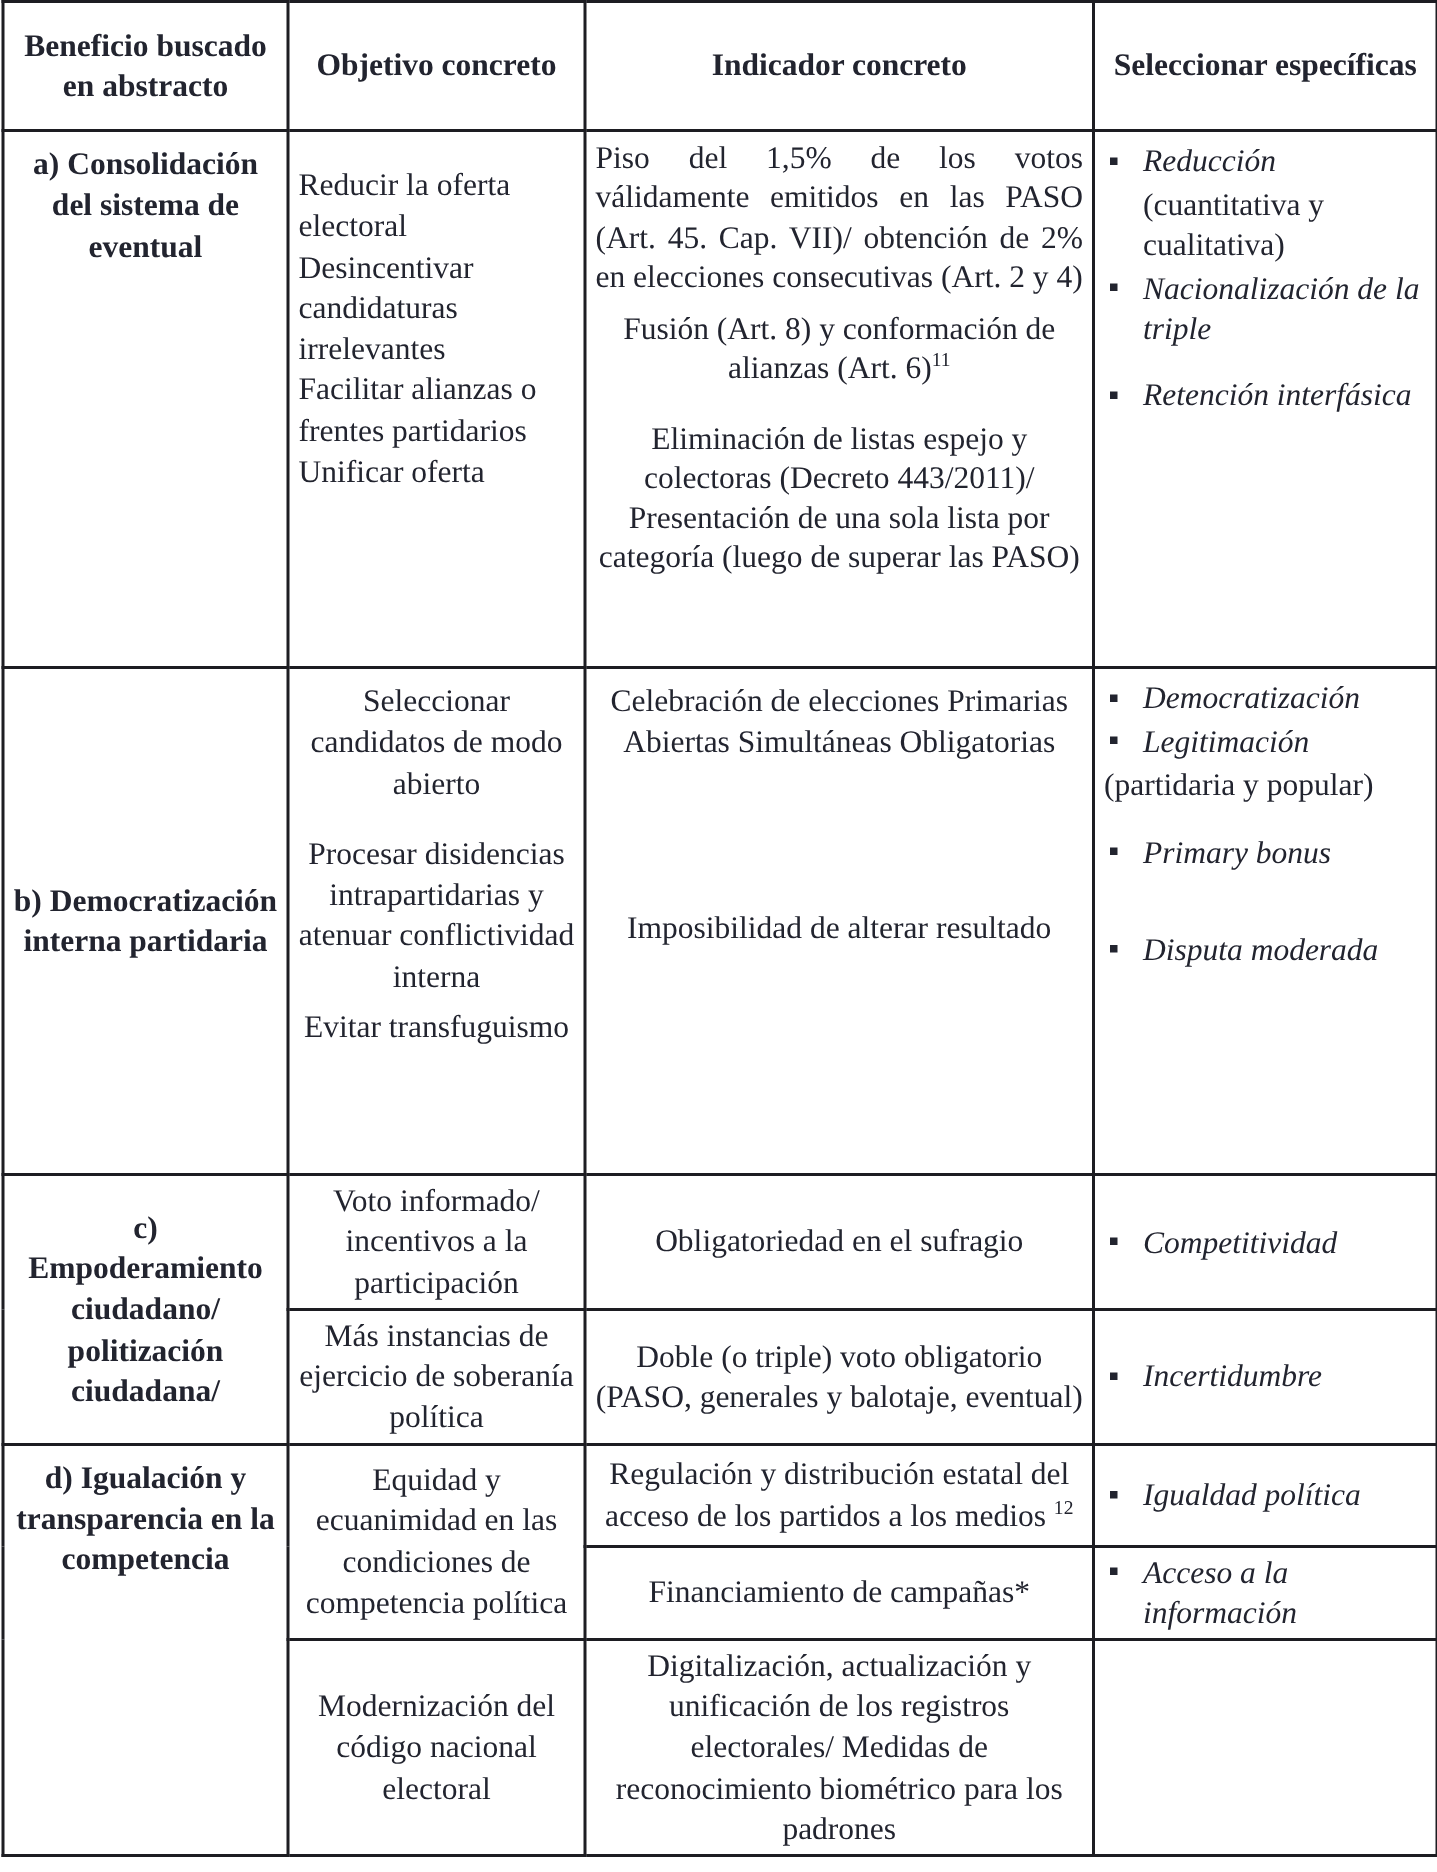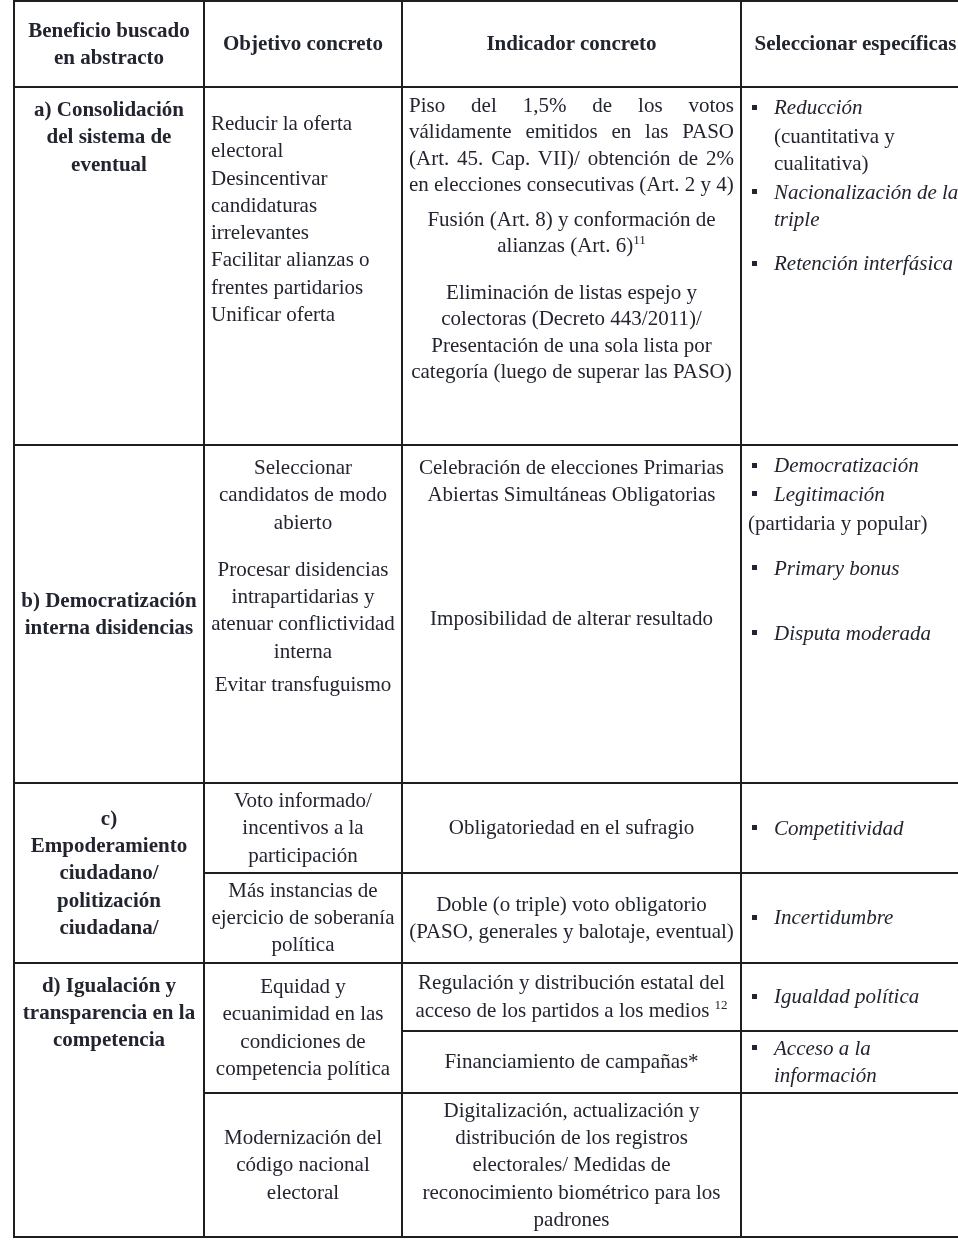--- a/index.html
+++ b/index.html
@@ -12,21 +12,20 @@
     height: 1248px;
     font-family: "Liberation Serif", "DejaVu Serif", serif;
     color: #22242f;
     overflow: hidden;
   }
   .sheet {
     width: 890px;
     height: 1248px;
     position: relative;
     box-sizing: border-box;
-    padding-left: 12px;
   }
   table.matrix {
     border-collapse: collapse;
     width: 956px;
     margin: 0 1px;
     table-layout: fixed;
   }
   table.matrix td, table.matrix th {
     border: 2px solid #1d1d22;
     vertical-align: middle;
@@ -166,21 +165,21 @@
           <li><span class="bullet"></span><span>Reducción</span></li>
           <li class="cont-in" style="font-style:normal;"><span>(cuantitativa y cualitativa)</span></li>
           <li><span class="bullet"></span><span>Nacionalización de la triple</span></li>
           <li class="spacer"></li>
           <li><span class="bullet"></span><span>Retención interfásica</span></li>
         </ul>
       </td>
     </tr>
 
     <tr class="ht-row-b">
-      <td class="cat">b) Democratización interna disidencias</td>
+      <td class="cat">b) Democratización interna partidaria</td>
       <td class="objective" style="vertical-align:top;padding-top:8px;">
         <div>Seleccionar candidatos de modo abierto</div>
         <div class="gap-lg"></div>
         <div>Procesar disidencias intrapartidarias y atenuar conflictividad interna</div>
         <div style="height:6px"></div>
         <div>Evitar transfuguismo</div>
       </td>
       <td class="indicator" style="vertical-align:top;padding-top:8px;">
         <div>Celebración de elecciones Primarias Abiertas Simultáneas Obligatorias</div>
         <div style="height:96px"></div>
@@ -235,18 +234,18 @@
       <td class="indicator">Financiamiento de campañas*</td>
       <td>
         <ul class="conds single">
           <li><span class="bullet"></span><span>Acceso a la información</span></li>
         </ul>
       </td>
     </tr>
 
     <tr class="ht-d3">
       <td class="objective">Modernización del código nacional electoral</td>
-      <td class="indicator">Digitalización, actualización y distribución de los registros electorales/ Medidas de reconocimiento biométrico para los padrones</td>
+      <td class="indicator">Digitalización, actualización y unificación de los registros electorales/ Medidas de reconocimiento biométrico para los padrones</td>
       <td class="empty"></td>
     </tr>
   </tbody>
 </table>
 </div>
 
 </body></html>

